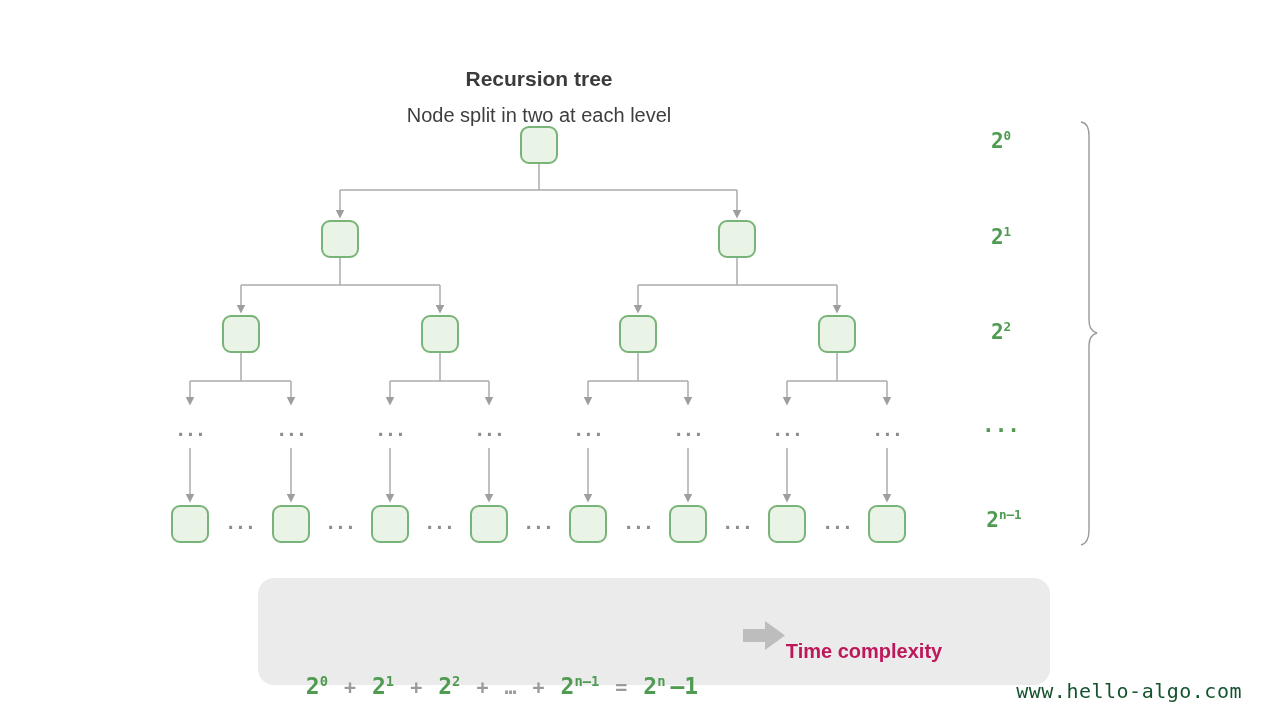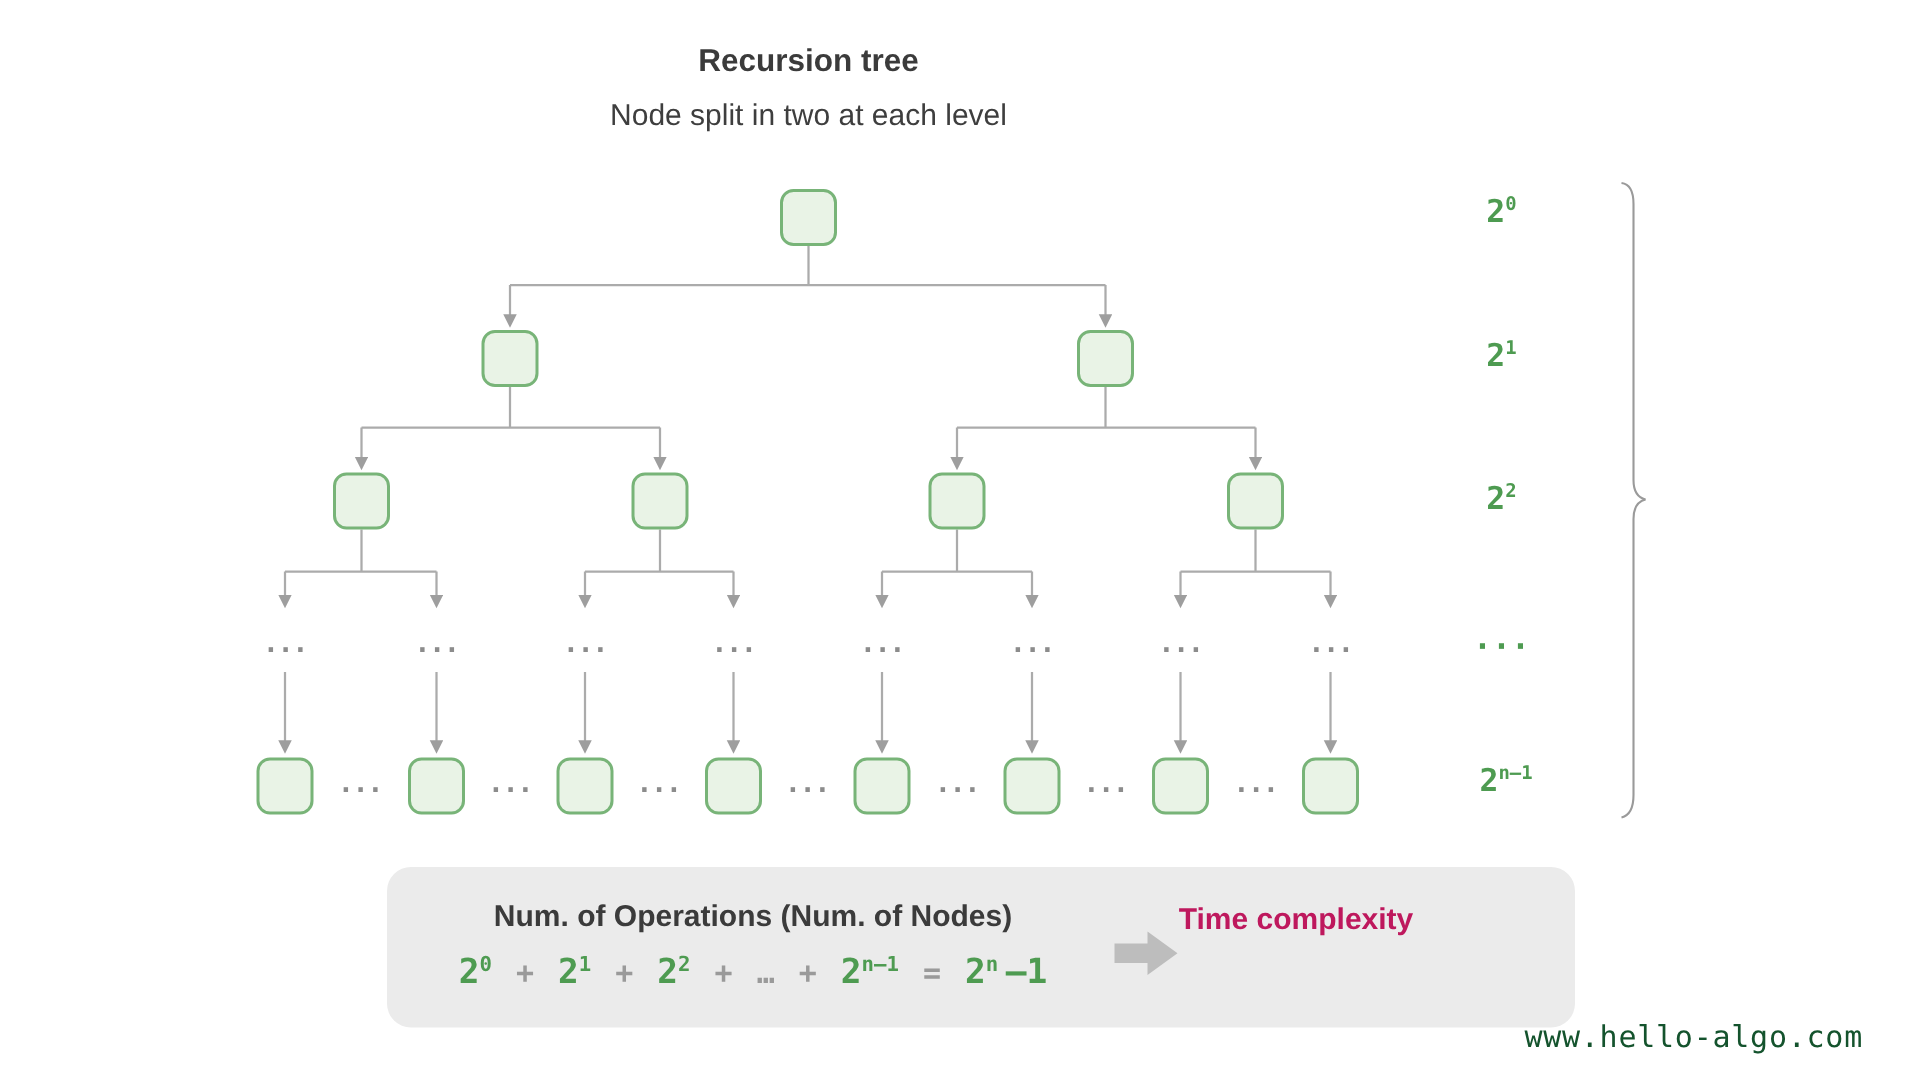--- a/index.html
+++ b/index.html
@@ -1,21 +1,21 @@
 <!DOCTYPE html>
 <html><head>
 <meta charset="utf-8">
 <style>
   html,body{margin:0;padding:0;background:#ffffff;}
   .canvas{
     position:relative;width:1280px;height:720px;background:#ffffff;overflow:hidden;
     font-family:"Liberation Sans",sans-serif;color:#3c3c3c;
   }
   .abs{position:absolute;}
-  .cx{transform:translateX(-50%);white-space:nowrap;}
+  .cx{transform:translateX(-50%);white-space:nowrap;margin-top:38px;}
 
   
   .main-title{left:539px;top:29px;font-size:21px;font-weight:bold;color:#3b3b3b;}
   .subtitle{left:539px;top:66px;font-size:20px;font-weight:normal;color:#3e3e3e;}
   .right-header{left:1000px;top:31px;font-size:20px;font-weight:bold;line-height:29px;text-align:center;color:#3b3b3b;}
 
   
   .node{
     position:absolute;width:38px;height:38px;box-sizing:border-box;
     border:2.5px solid #78b478;border-radius:9px;background:#e9f3e6;
@@ -156,21 +156,20 @@
     </div>
 
   <div class="lvl" style="left:1001px;top:141px"><span>2</span><span class="sup">0</span></div>
   <div class="lvl" style="left:1001px;top:237px"><span>2</span><span class="sup">1</span></div>
   <div class="lvl" style="left:1001px;top:332px"><span>2</span><span class="sup">2</span></div>
   <div class="lvl" style="left:1001px;top:431px"><span>···</span><span class="sup"></span></div>
   <div class="lvl" style="left:1004px;top:520px"><span>2</span><span class="sup">n–1</span></div>
 
 
   <div class="abs summary-box"></div>
-  <div class="abs cx ops-title">Num. of Operations (Num. of Nodes)</div>
   <div class="abs cx formula" id="formula">
       <span class="token green">2<span class="sup">0</span></span>
       <span class="token gray">+</span>
       <span class="token green">2<span class="sup">1</span></span>
       <span class="token gray">+</span>
       <span class="token green">2<span class="sup">2</span></span>
       <span class="token gray">+</span>
       <span class="token gray">…</span>
       <span class="token gray">+</span>
       <span class="token green">2<span class="sup">n–1</span></span>

